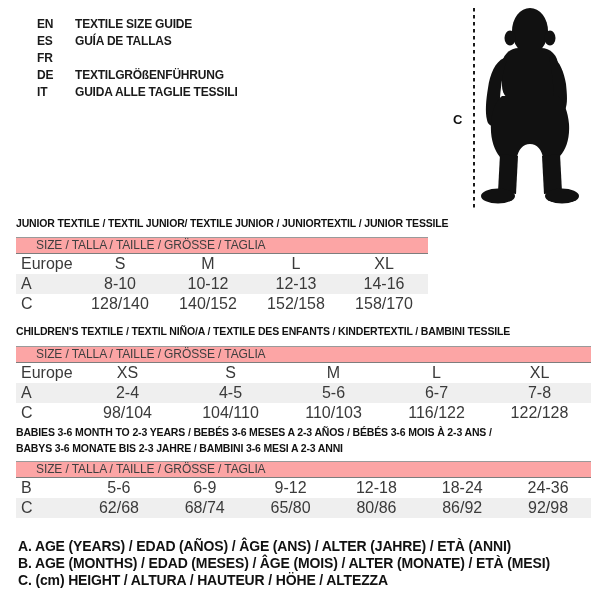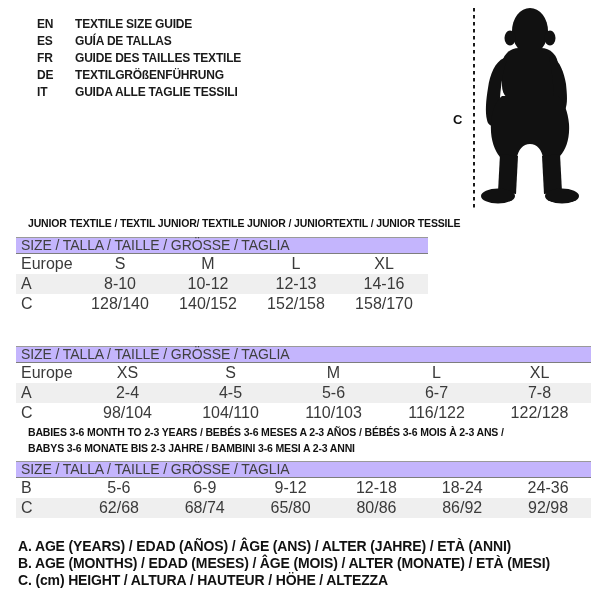--- a/index.html
+++ b/index.html
@@ -9,28 +9,28 @@
     font-family:"Liberation Sans", sans-serif; color:#1a1a1a; overflow:hidden;
   }
   
   .lang-block { position:absolute; left:37px; top:16px; }
   .lang-row { display:flex; height:17px; line-height:17px; font-size:12px; font-weight:bold; letter-spacing:-0.2px; }
   .lang-code { width:38px; }
   .lang-title { white-space:nowrap; }
   
   .figure-wrap { position:absolute; left:430px; top:0; width:170px; height:220px; }
   
-  .sec-heading { position:absolute; left:28px; font-size:10.5px; font-weight:bold; letter-spacing:-0.15px; white-space:nowrap; color:#111; }
+  .sec-heading { position:absolute; left:16px; font-size:10.5px; font-weight:bold; letter-spacing:-0.15px; white-space:nowrap; color:#111; }
   .babies-heading { line-height:16px; }
   
   .size-table { position:absolute; left:16px; }
   .size-bar {
-    height:17px; line-height:15px; background:#c4b5fd;
+    height:17px; line-height:15px; background:#fca5a5;
     border-top:1px solid #9a9a9a; border-bottom:1px solid #7d7d7d;
-    font-size:14px; color:#3f3f3f; padding-left:5px; letter-spacing:-0.1px;
+    font-size:12px; color:#3f3f3f; padding-left:20px; letter-spacing:-0.1px;
   }
   .trow { display:grid; height:20px; align-items:center; font-size:16px; color:#3a3a3a; }
   .cols4 { grid-template-columns:60px repeat(4,1fr); }
   .cols5 { grid-template-columns:60px repeat(5,1fr); }
   .cols6 { grid-template-columns:60px repeat(6,1fr); }
   .trow.shaded { background:#efefef; }
   .tlabel { padding-left:5px; text-align:left; }
   .tcell { text-align:center; }
   
   .footnotes { position:absolute; left:18px; top:538px; }
@@ -45,21 +45,20 @@
     <div class="lang-row">
       <span class="lang-code">EN</span>
       <span class="lang-title">TEXTILE SIZE GUIDE</span>
     </div>
     <div class="lang-row">
       <span class="lang-code">ES</span>
       <span class="lang-title">GUÍA DE TALLAS</span>
     </div>
     <div class="lang-row">
       <span class="lang-code">FR</span>
-      <span class="lang-title">GUIDE DES TAILLES TEXTILE</span>
     </div>
     <div class="lang-row">
       <span class="lang-code">DE</span>
       <span class="lang-title">TEXTILGRÖßENFÜHRUNG</span>
     </div>
     <div class="lang-row">
       <span class="lang-code">IT</span>
       <span class="lang-title">GUIDA ALLE TAGLIE TESSILI</span>
     </div>
   </div>
@@ -103,20 +102,21 @@
     </div>
     <div class="trow cols4">
       <div class="tlabel">C</div>
       <div class="tcell">128/140</div>
       <div class="tcell">140/152</div>
       <div class="tcell">152/158</div>
       <div class="tcell">158/170</div>
     </div>
   </div>
 
+  <div class="sec-heading" style="top:325px">CHILDREN'S TEXTILE / TEXTIL NIÑO/A / TEXTILE DES ENFANTS / KINDERTEXTIL / BAMBINI TESSILE</div>
   <div class="size-table" style="top:346px; width:575px">
     <div class="size-bar">SIZE / TALLA / TAILLE / GRÖSSE / TAGLIA</div>
     <div class="trow cols5">
       <div class="tlabel">Europe</div>
       <div class="tcell">XS</div>
       <div class="tcell">S</div>
       <div class="tcell">M</div>
       <div class="tcell">L</div>
       <div class="tcell">XL</div>
     </div>

